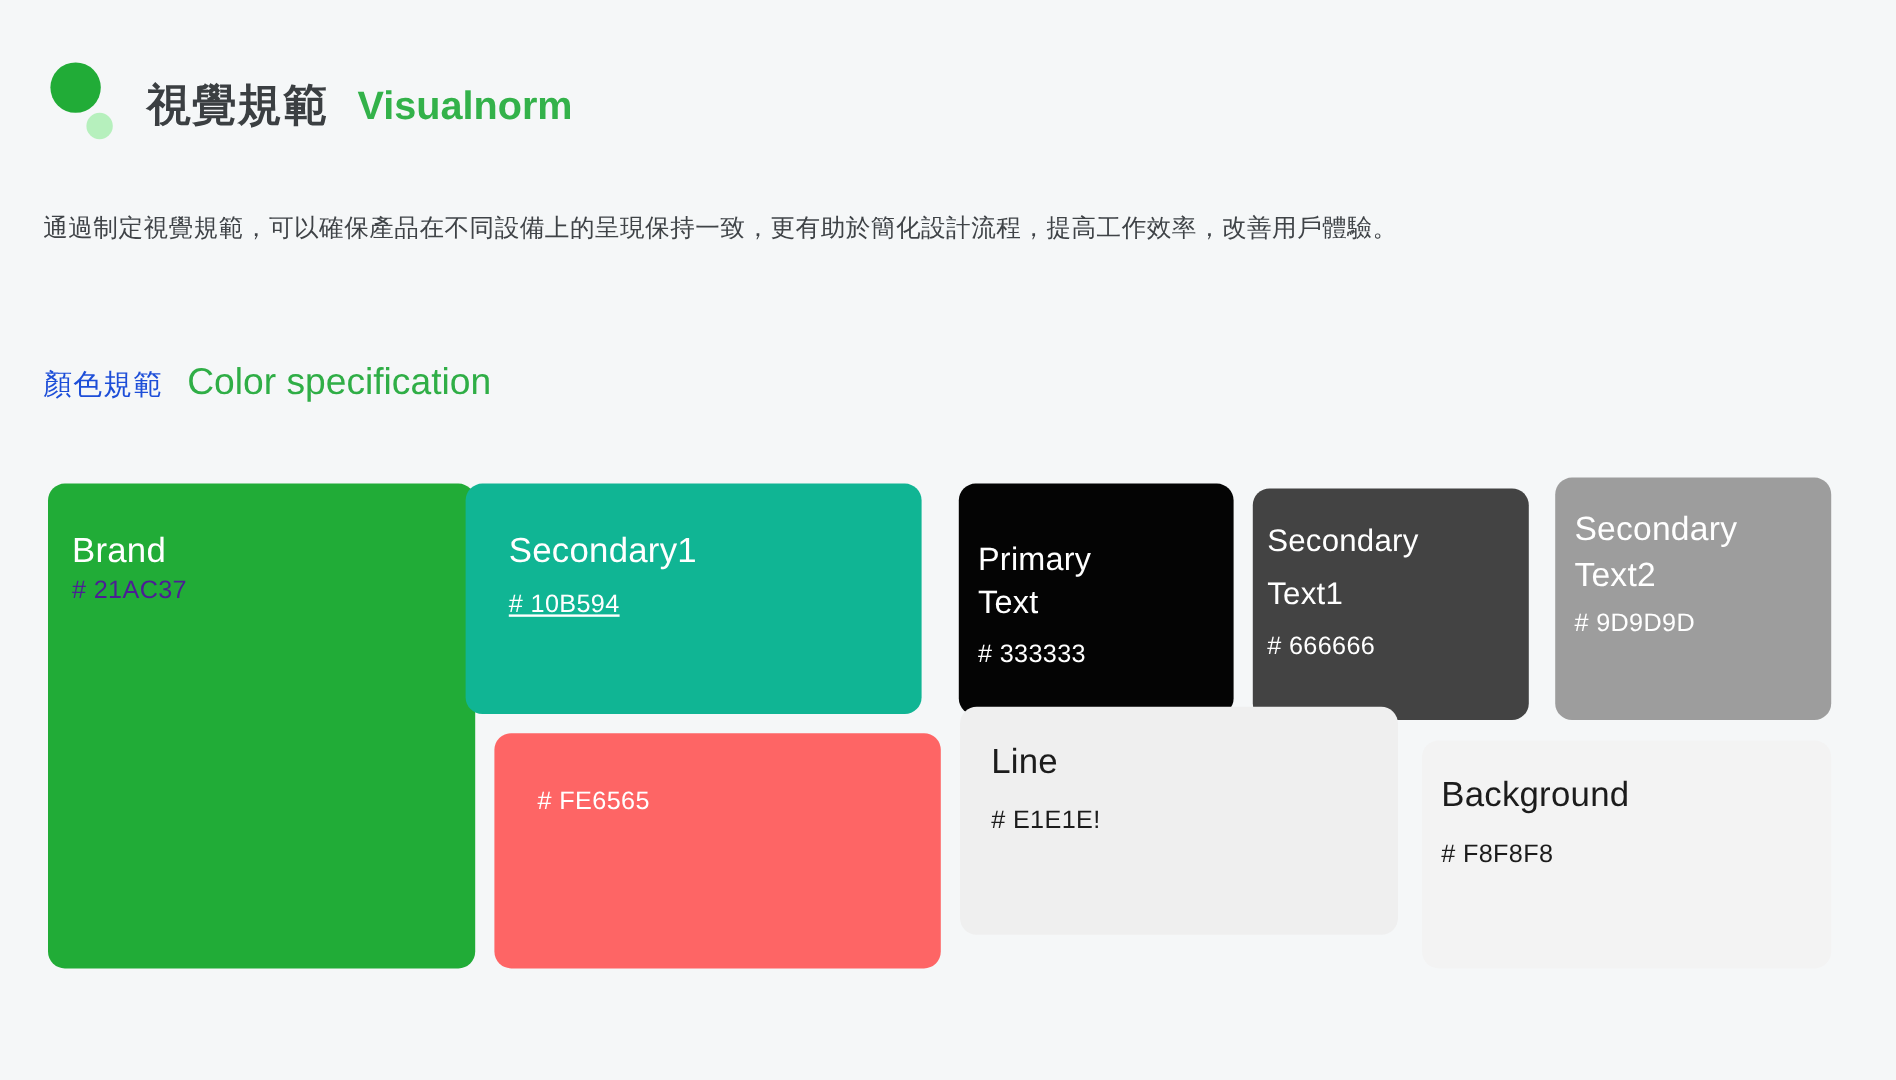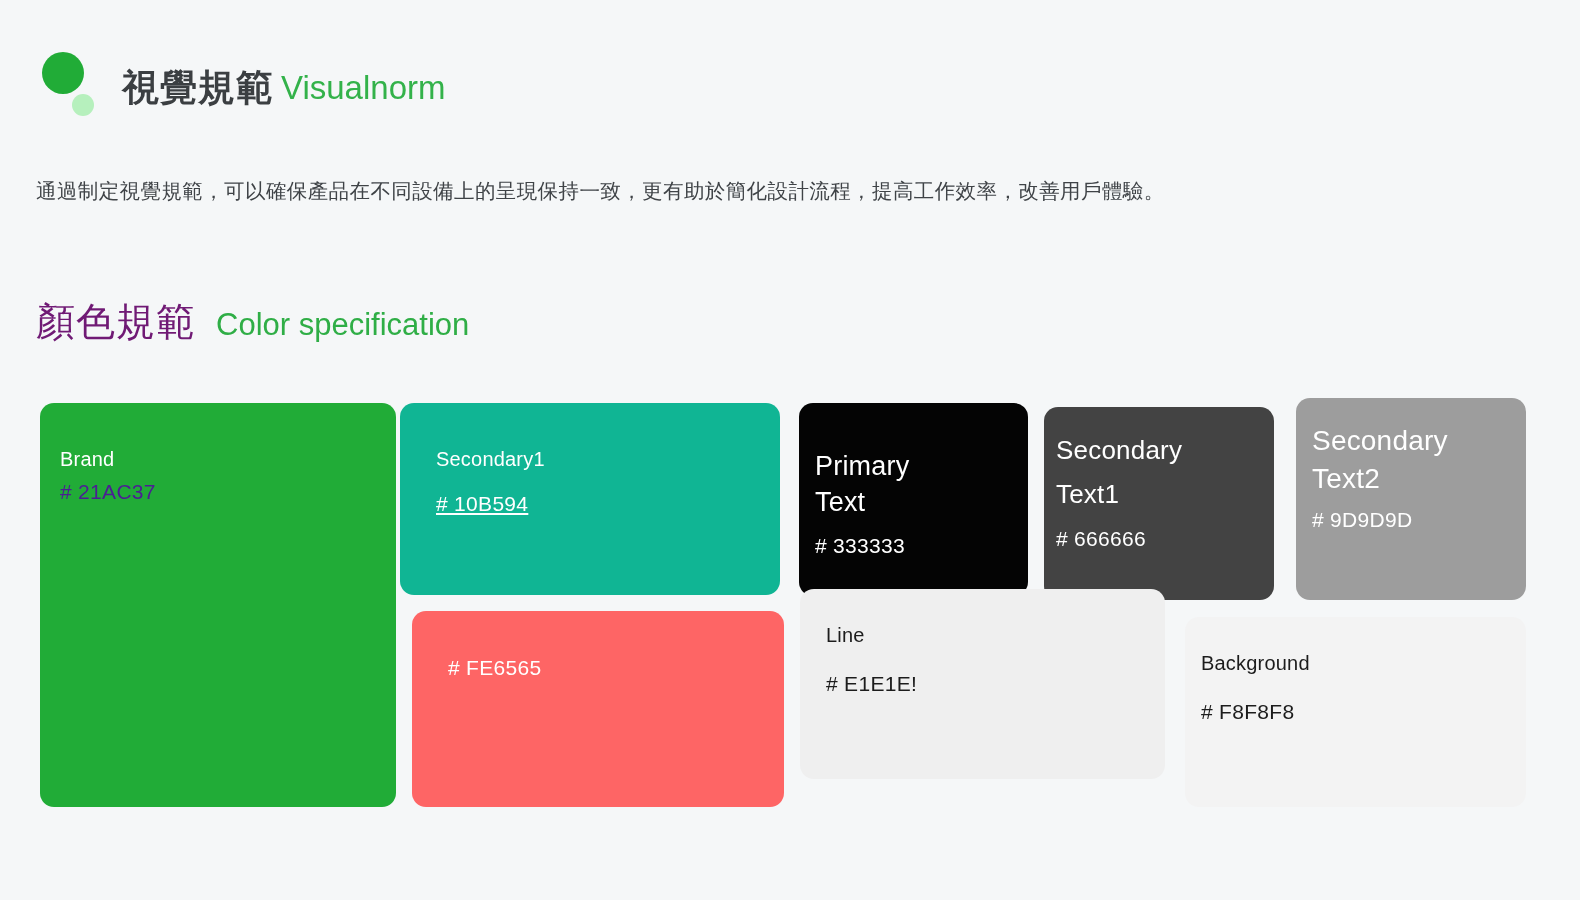--- a/index.html
+++ b/index.html
@@ -55,24 +55,24 @@
   .header-title-cn {
     font-size: 37px;
     font-weight: bold;
     color: #3b3f42;
     letter-spacing: 1px;
     line-height: 1;
     margin-left: 4px;
   }
   .header-title-en {
     font-size: 33px;
-    font-weight: normal;
+    font-weight: bold;
     color: #33b24a;
     line-height: 1;
-    margin-left: 7px;
+    margin-left: 24px;
     letter-spacing: 0px;
   }
 
   
   .intro-paragraph {
     position: absolute;
     left: 36px;
     top: 166px;
     width: 1490px;
     font-size: 20.5px;
@@ -83,22 +83,22 @@
 
   
   .section-heading {
     position: absolute;
     left: 36px;
     top: 302px;
     display: flex;
     align-items: baseline;
   }
   .section-heading-cn {
-    font-size: 39px;
-    color: #701a75;
+    font-size: 24px;
+    color: #1d4ed8;
     font-weight: normal;
     letter-spacing: 1px;
     line-height: 1;
   }
   .section-heading-en {
     font-size: 31px;
     color: #2fae46;
     font-weight: normal;
     line-height: 1;
     margin-left: 20px;
@@ -110,21 +110,21 @@
     border-radius: 14px;
     padding: 0;
     overflow: hidden;
   }
   .swatch-inner {
     position: absolute;
     left: 0;
     right: 0;
   }
   .swatch-name {
-    font-size: 20px;
+    font-size: 29px;
     font-weight: normal;
     line-height: 36px;
     letter-spacing: 0.2px;
     white-space: pre-line;
   }
   .swatch-hex {
     font-size: 21px;
     font-weight: normal;
     line-height: 30px;
     letter-spacing: 0.3px;
@@ -134,21 +134,21 @@
   #swatch-brand {
     left: 40px; top: 403px; width: 356px; height: 404px;
     background: #21ac37;
   }
   #swatch-brand .swatch-inner { left: 20px; top: 38px; }
   #swatch-brand .swatch-name { color: #ffffff; }
   #swatch-brand .swatch-hex { color: #4c1d95; margin-top: 0; }
 
   
   #swatch-secondary1 {
-    left: 400px; top: 403px; width: 380px; height: 192px;
+    left: 388px; top: 403px; width: 380px; height: 192px;
     background: #10b594;
   }
   #swatch-secondary1 .swatch-inner { left: 36px; top: 38px; }
   #swatch-secondary1 .swatch-name { color: #ffffff; }
   #swatch-secondary1 .swatch-hex { color: #ffffff; margin-top: 12px; text-decoration: underline; }
 
   
   #swatch-secondary2 {
     left: 412px; top: 611px; width: 372px; height: 196px;
     background: #fe6565;

